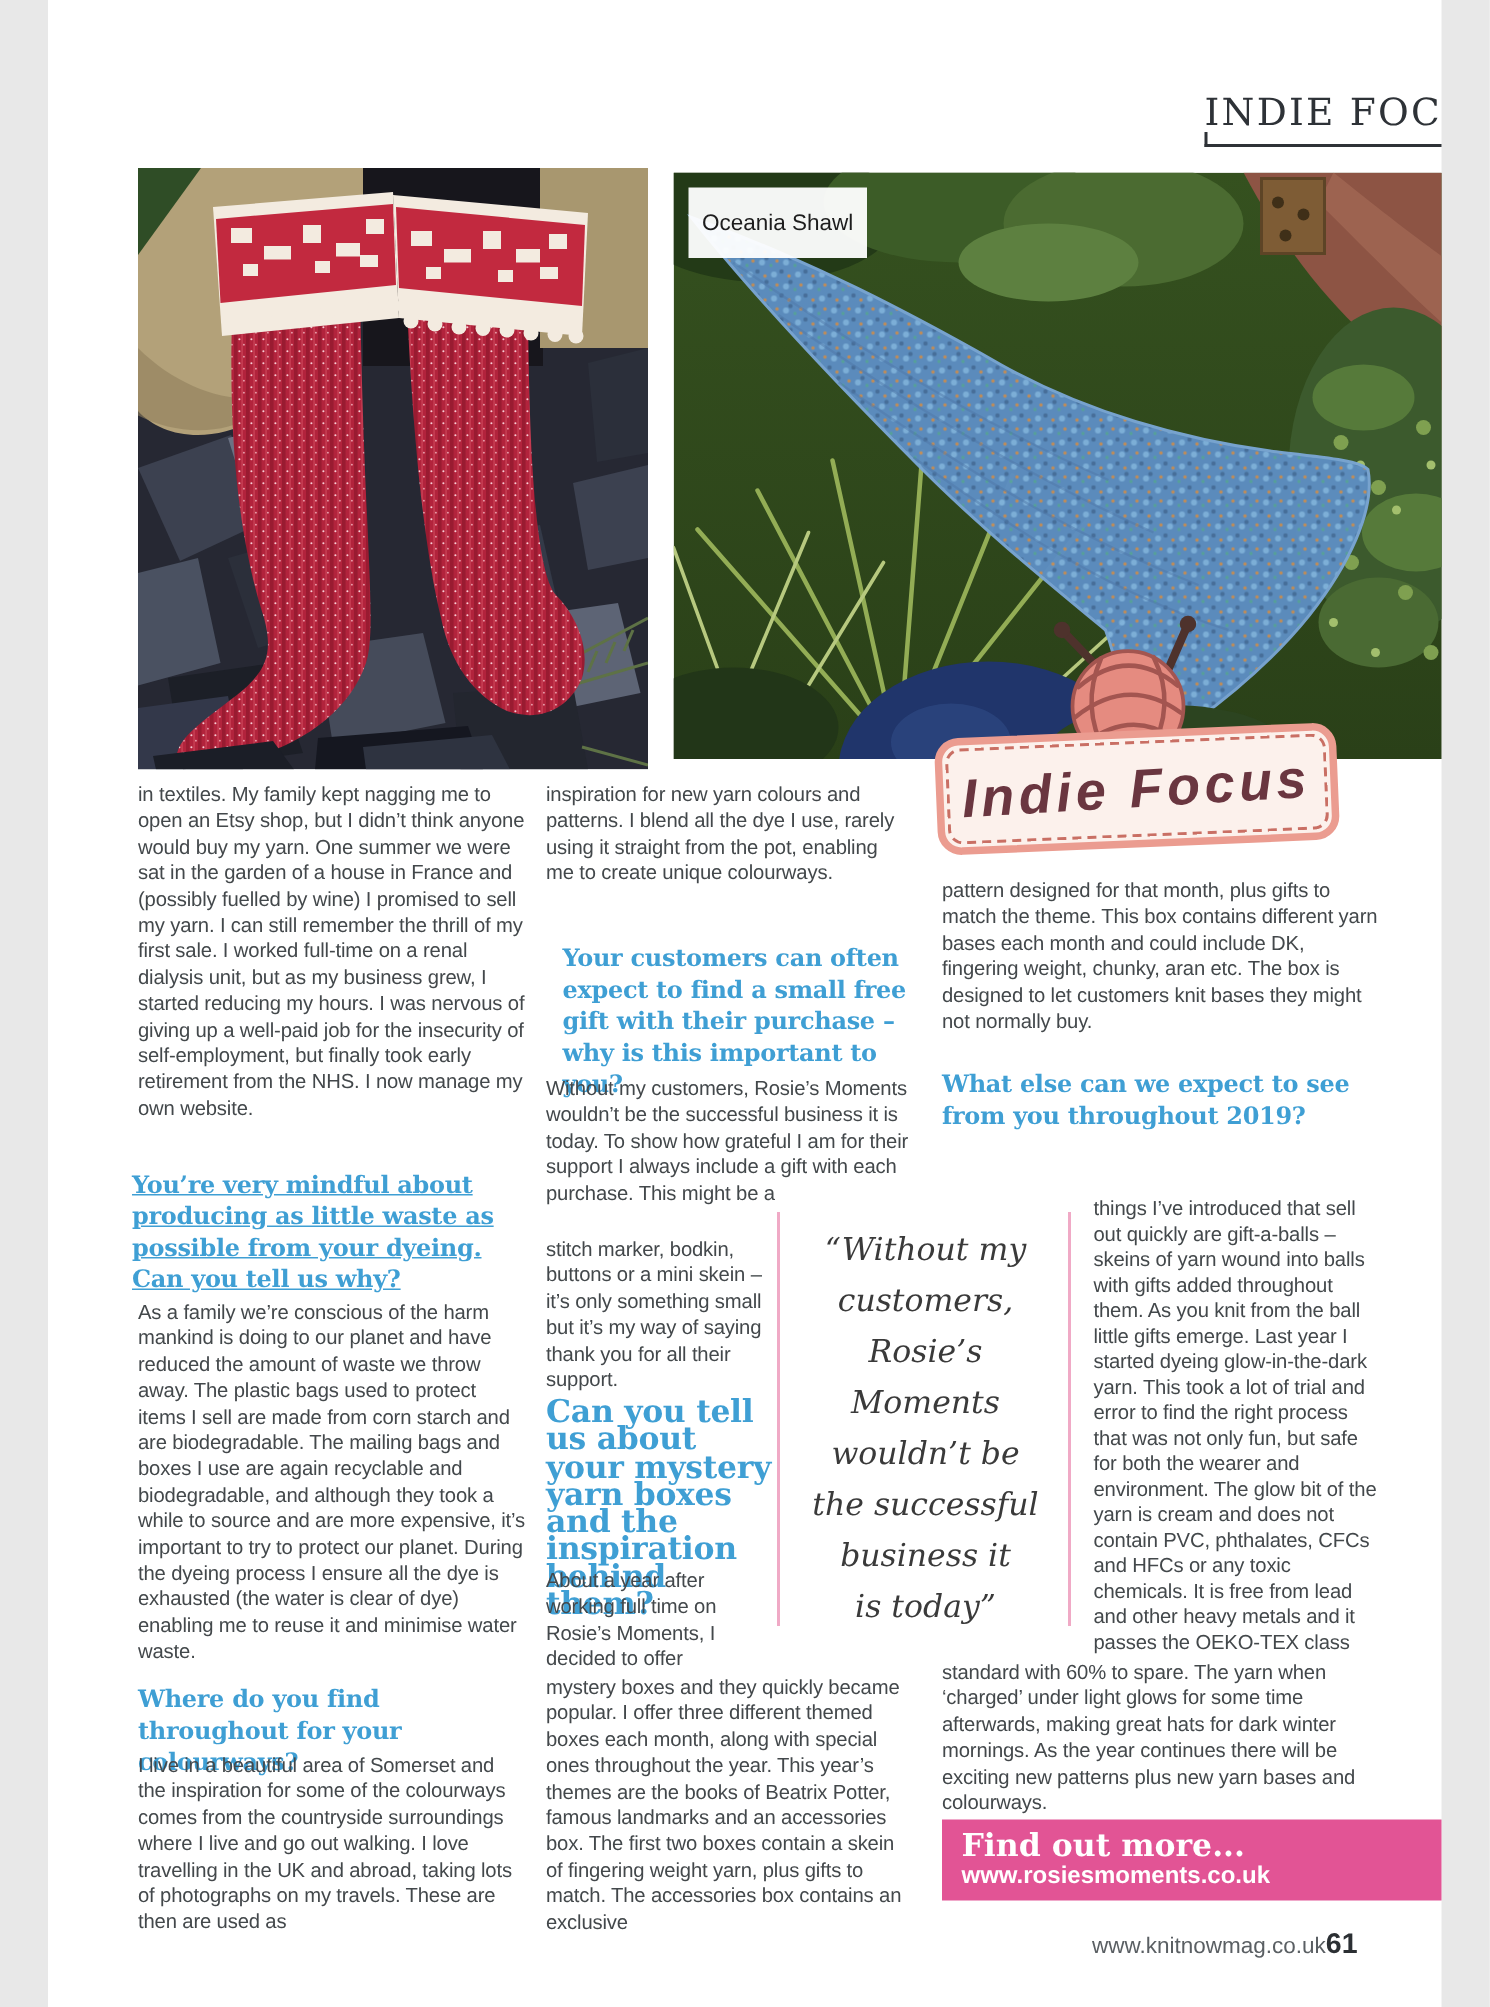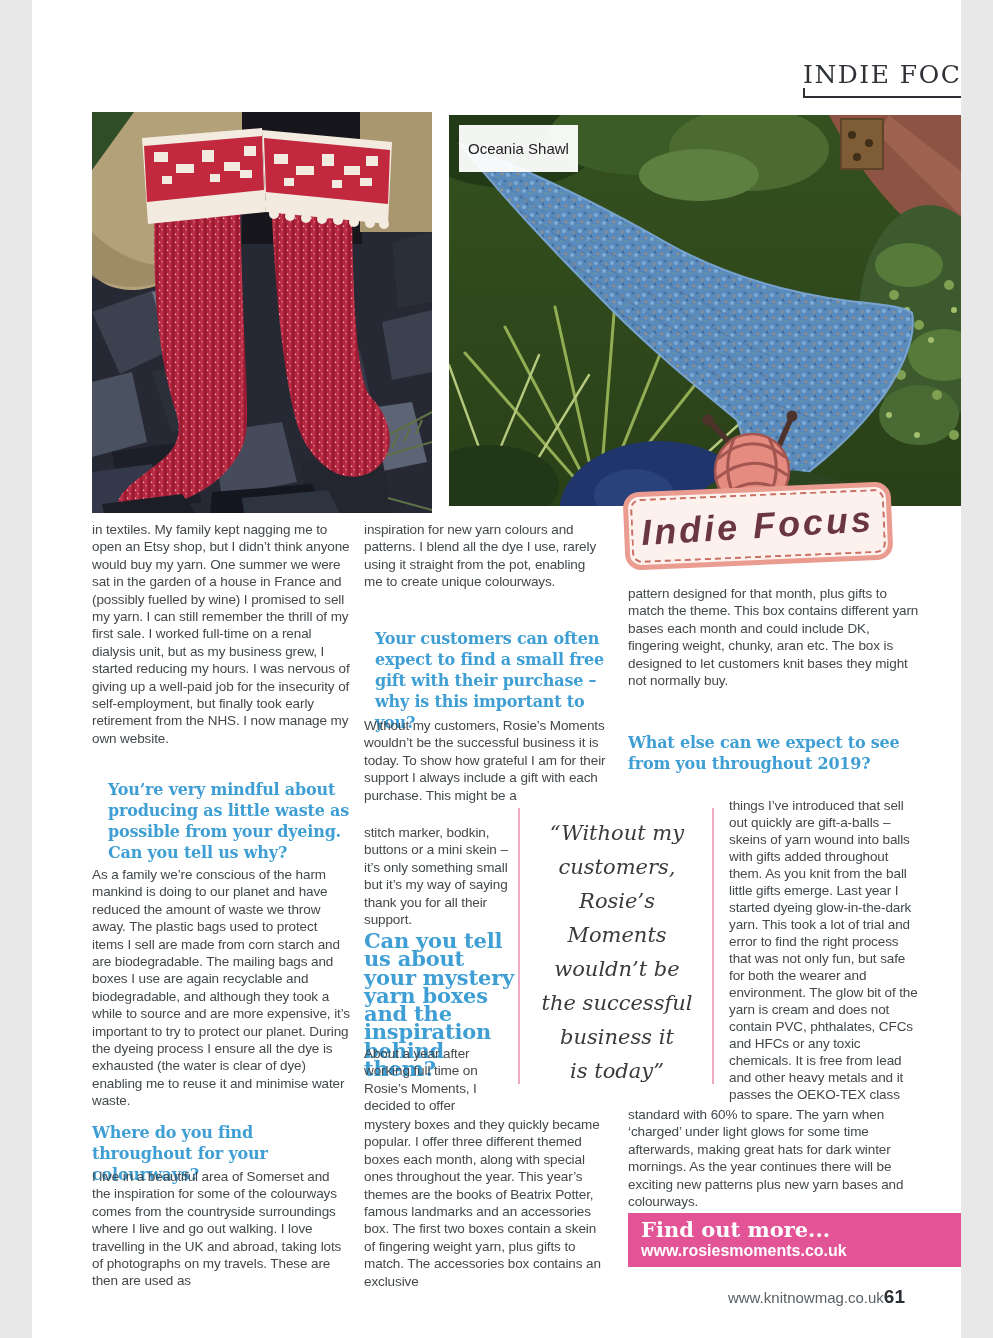--- a/index.html
+++ b/index.html
@@ -265,21 +265,21 @@
       <path d="M42,31 Q28,63 45,94"></path>
       <path d="M77,30 Q93,62 74,95"></path>
     </g>
   </svg>
 
   <div class="badge">
     <span class="badge-label">Indie Focus</span>
   </div>
 
   <div class="body" style="left:60px;top:521px;width:258px;">in textiles. My family kept nagging me to open an Etsy shop, but I didn’t think anyone would buy my yarn. One summer we were sat in the garden of a house in France and (possibly fuelled by wine) I promised to sell my yarn. I can still remember the thrill of my first sale. I worked full-time on a renal dialysis unit, but as my business grew, I started reducing my hours. I was nervous of giving up a well-paid job for the insecurity of self-employment, but finally took early retirement from the NHS. I now manage my own website.</div>
-  <div class="q" style="left:76px;top:779px;width:258px;">You’re very mindful about producing as little waste as possible from your dyeing. Can you tell us why?</div>
+  <div class="q" style="left:56px;top:779px;width:258px;text-decoration:underline;">You’re very mindful about producing as little waste as possible from your dyeing. Can you tell us why?</div>
   <div class="body" style="left:60px;top:866px;width:258px;">As a family we’re conscious of the harm mankind is doing to our planet and have reduced the amount of waste we throw away. The plastic bags used to protect items I sell are made from corn starch and are biodegradable. The mailing bags and boxes I use are again recyclable and biodegradable, and although they took a while to source and are more expensive, it’s important to try to protect our planet. During the dyeing process I ensure all the dye is exhausted (the water is clear of dye) enabling me to reuse it and minimise water waste.</div>
   <div class="q" style="left:60px;top:1122px;width:258px;">Where do you find throughout for your colourways?</div>
   <div class="body" style="left:60px;top:1168px;width:258px;">I live in a beautiful area of Somerset and the inspiration for some of the colourways comes from the countryside surroundings where I live and go out walking. I love travelling in the UK and abroad, taking lots of photographs on my travels. These are then are used as</div>
 
   <div class="body" style="left:332px;top:521px;width:243px;">inspiration for new yarn colours and patterns. I blend all the dye I use, rarely using it straight from the pot, enabling me to create unique colourways.</div>
   <div class="q" style="left:332px;top:628px;width:243px;margin-left:11px;">Your customers can often expect to find a small free gift with their purchase – why is this important to you?</div>
   <div class="body" style="left:332px;top:717px;width:243px;">Without my customers, Rosie’s Moments wouldn’t be the successful business it is today. To show how grateful I am for their support I always include a gift with each purchase. This might be a</div>
   <div class="body" style="left:332px;top:824px;width:152px;">stitch marker, bodkin, buttons or a mini skein – it’s only something small but it’s my way of saying thank you for all their support.</div>
   <div class="q narrow" style="left:332px;top:932px;width:152px;">Can you tell us about your mystery yarn boxes and the inspiration behind them?</div>
   <div class="body" style="left:332px;top:1045px;width:152px;">About a year after working full time on Rosie’s Moments, I decided to offer</div>
@@ -290,21 +290,21 @@
   <div class="pullquote">“Without my
 customers,
 Rosie’s
 Moments
 wouldn’t be
 the successful
 business it
 is today”</div>
 
   <div class="body" style="left:596px;top:585px;width:296px;">pattern designed for that month, plus gifts to match the theme. This box contains different yarn bases each month and could include DK, fingering weight, chunky, aran etc. The box is designed to let customers knit bases they might not normally buy.</div>
-  <div class="q" style="left:596px;top:732px;width:296px;">What else can we expect to see from you throughout 2019?</div>
+  <div class="q" style="left:596px;top:712px;width:296px;">What else can we expect to see from you throughout 2019?</div>
   <div class="body" style="left:697px;top:797px;width:195px;line-height:17px;">things I’ve introduced that sell out quickly are gift-a-balls – skeins of yarn wound into balls with gifts added throughout them. As you knit from the ball little gifts emerge. Last year I started dyeing glow-in-the-dark yarn. This took a lot of trial and error to find the right process that was not only fun, but safe for both the wearer and environment. The glow bit of the yarn is cream and does not contain PVC, phthalates, CFCs and HFCs or any toxic chemicals. It is free from lead and other heavy metals and it passes the OEKO-TEX class</div>
   <div class="body" style="left:596px;top:1106px;width:296px;">standard with 60% to spare. The yarn when ‘charged’ under light glows for some time afterwards, making great hats for dark winter mornings. As the year continues there will be exciting new patterns plus new yarn bases and colourways.</div>
 
   <div class="findout">
     <div class="findout-title">Find out more...</div>
     <div class="findout-url">www.rosiesmoments.co.uk</div>
   </div>
 
   <div class="footer">
     <span>www.knitnowmag.co.uk</span>

